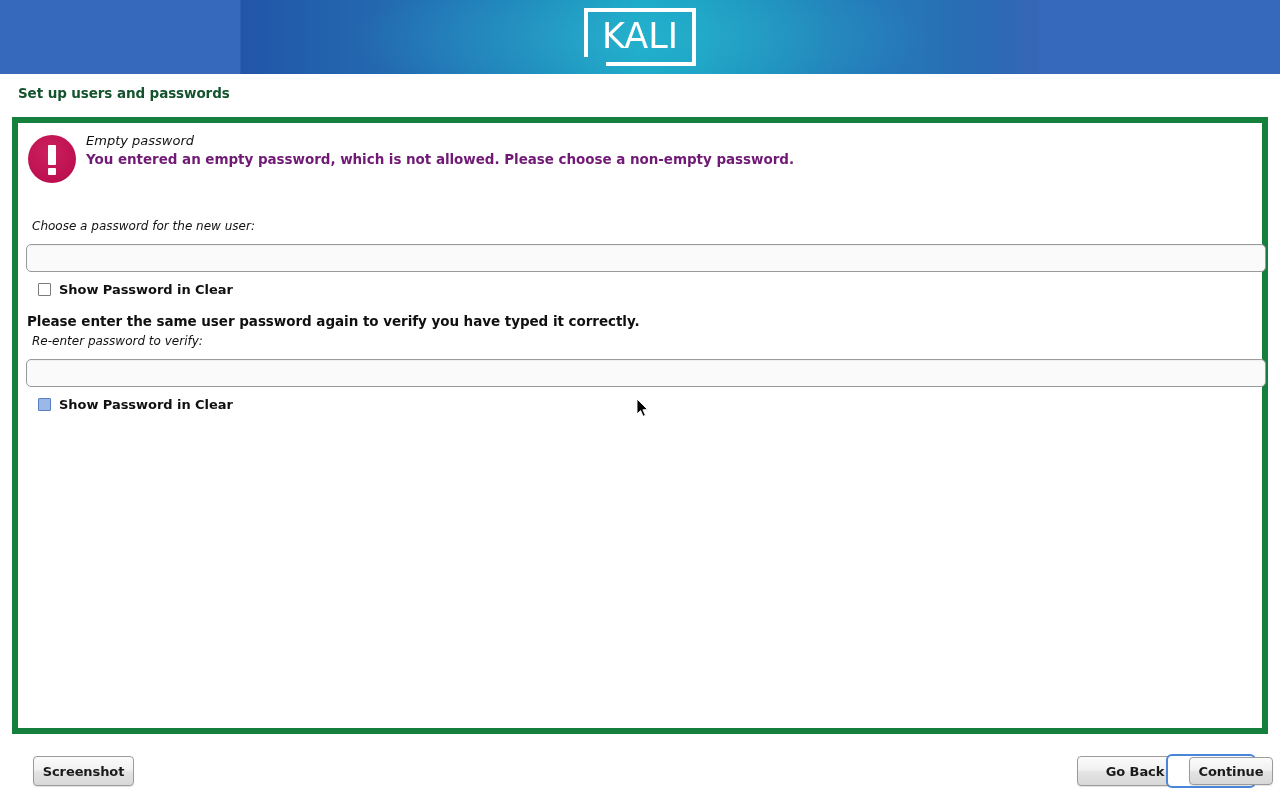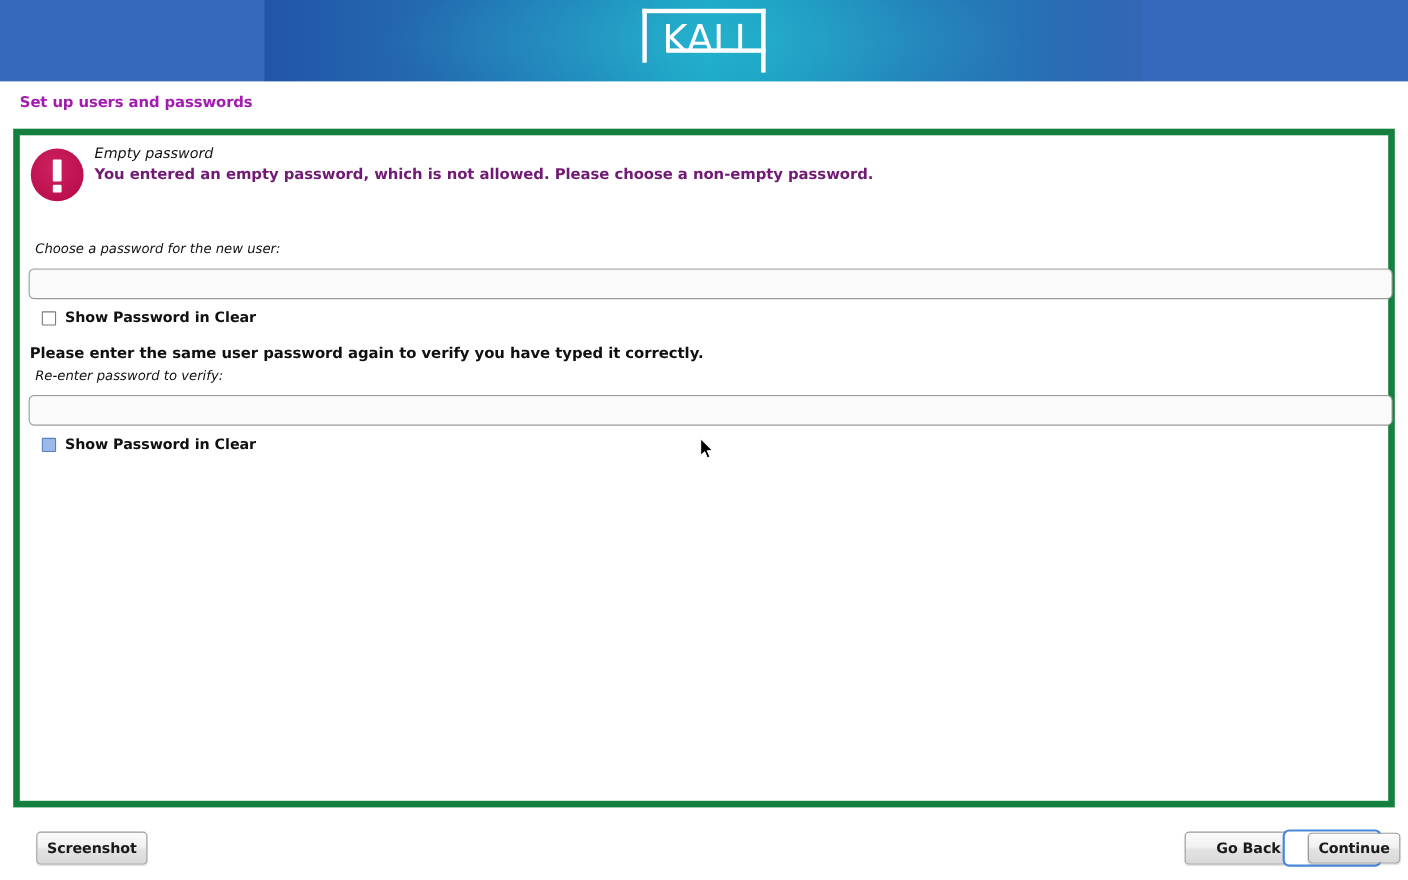--- a/index.html
+++ b/index.html
@@ -41,21 +41,21 @@
     width: 798px;
     height: 74px;
     background: radial-gradient(ellipse 420px 90px at 50% 50%, rgba(60,200,220,0.30) 0%, rgba(60,200,220,0.0) 70%);
     pointer-events: none;
   }
   #kali-logo {
     position: absolute;
     left: 584px;
     top: 8px;
     width: 112px;
-    height: 40px;
+    height: 58px;
     border-radius: 15px;
   }
   #kali-logo .frame-t,
   #kali-logo .frame-b,
   #kali-logo .frame-l,
   #kali-logo .frame-r {
     position: absolute;
     background: #ffffff;
   }
   #kali-logo .frame-t { left: 0;   top: 0;    width: 112px; height: 4px; }
@@ -80,21 +80,21 @@
     box-sizing: border-box;
   }
 
   
   #page-title {
     position: absolute;
     left: 18px;
     top: 85px;
     font-size: 13.5px;
     font-weight: bold;
-    color: #a21caf;
+    color: #14532d;
     letter-spacing: -0.1px;
   }
 
   
   #main-panel {
     position: absolute;
     left: 12px;
     top: 117px;
     width: 1256px;
     height: 617px;

